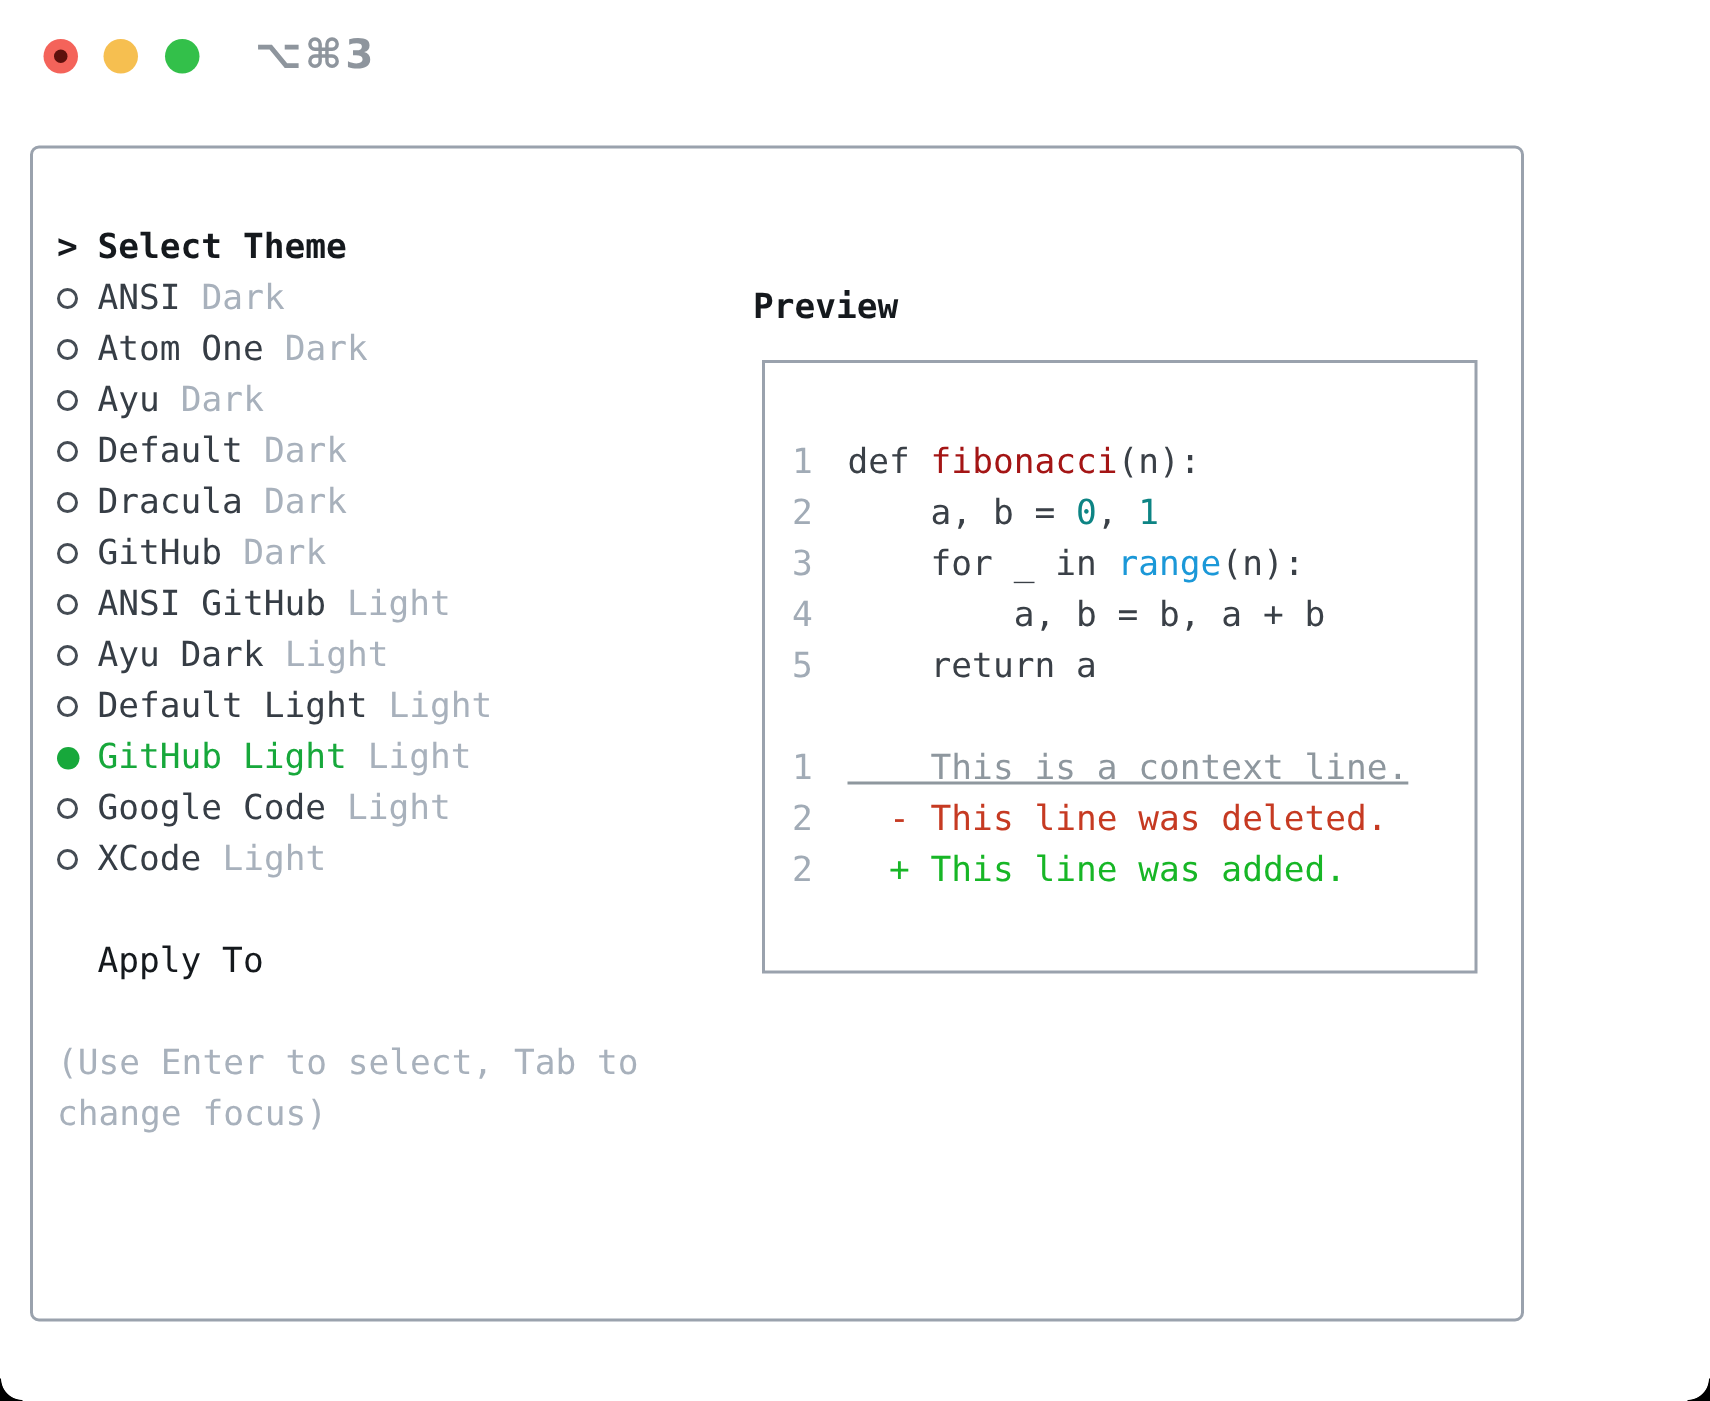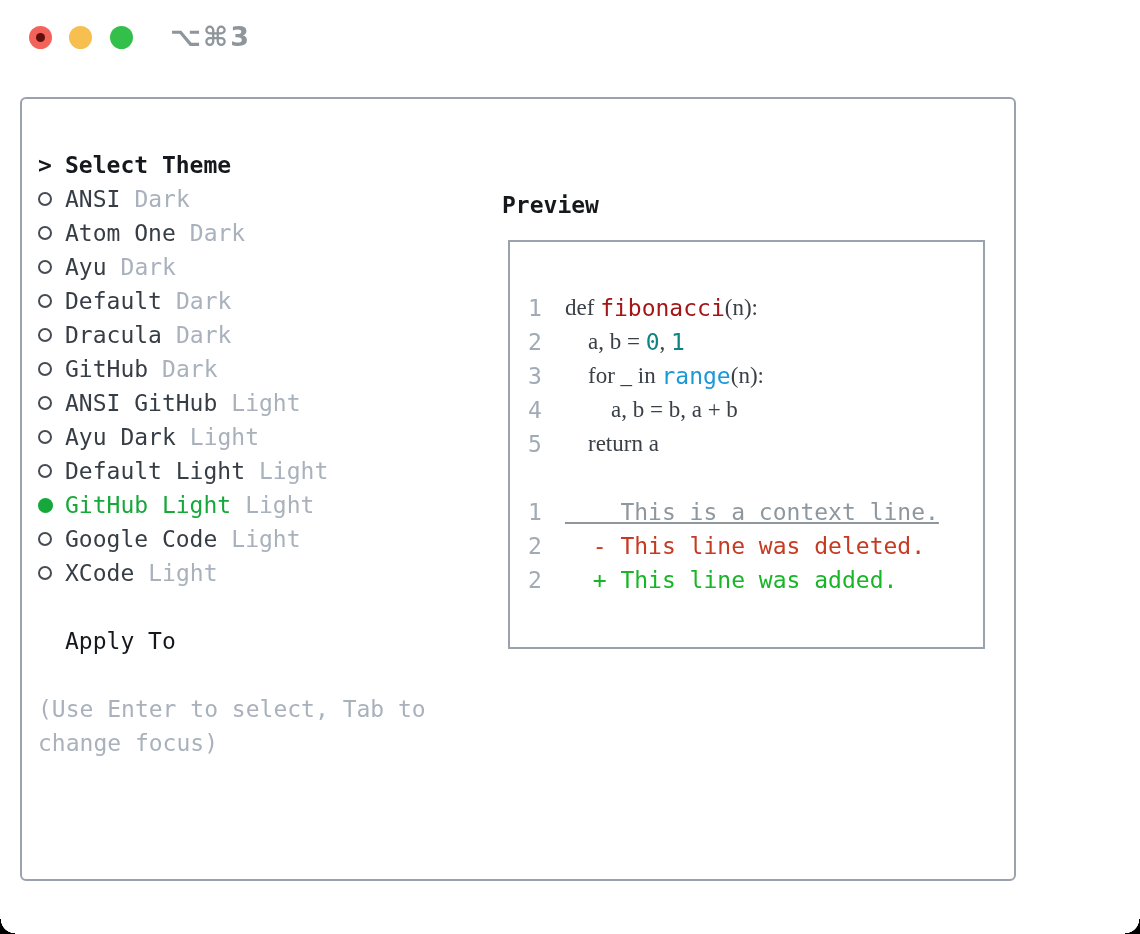--- a/index.html
+++ b/index.html
@@ -42,21 +42,21 @@
   .tvariant { color:var(--c-muted,#a8b1bc); margin-left:14px; }
   .spacer { height:34px; }
   .hint-line { height:34px; display:flex; align-items:center; font-size:23px; white-space:pre;
                color:var(--c-muted,#a8b1bc); }
 
   
   .preview-box { margin-top:18px; margin-left:6px; width:477px; height:409px; background:#fff;
                  border:2px solid var(--c-border,#9aa2ad); padding:49px 0 0 18px; overflow:hidden; }
   .pline { height:34px; display:flex; align-items:center; font-size:23px; white-space:pre; }
   .lineno { flex:0 0 14px; width:14px; margin-right:23px; color:var(--c-lineno,#a1abb6); }
-  .seg-fg      { color:var(--c-code_fg,#3a4047);font-family:Liberation Serif, serif; }
+  .seg-fg      { color:var(--c-code_fg,#3a4047); }
   .seg-red     { color:var(--c-code_red,#a41515); }
   .seg-teal    { color:var(--c-code_teal,#0d8484); }
   .seg-blue    { color:var(--c-code_blue,#1b98d8); }
   .seg-muted   { color:var(--c-diff_context,#8e979e);text-decoration:underline; }
   .seg-deleted { color:var(--c-diff_deleted,#c63a22); }
   .seg-added   { color:var(--c-diff_added,#17b626);text-align:center; }
 </style>
 </head>
 <body>
 

